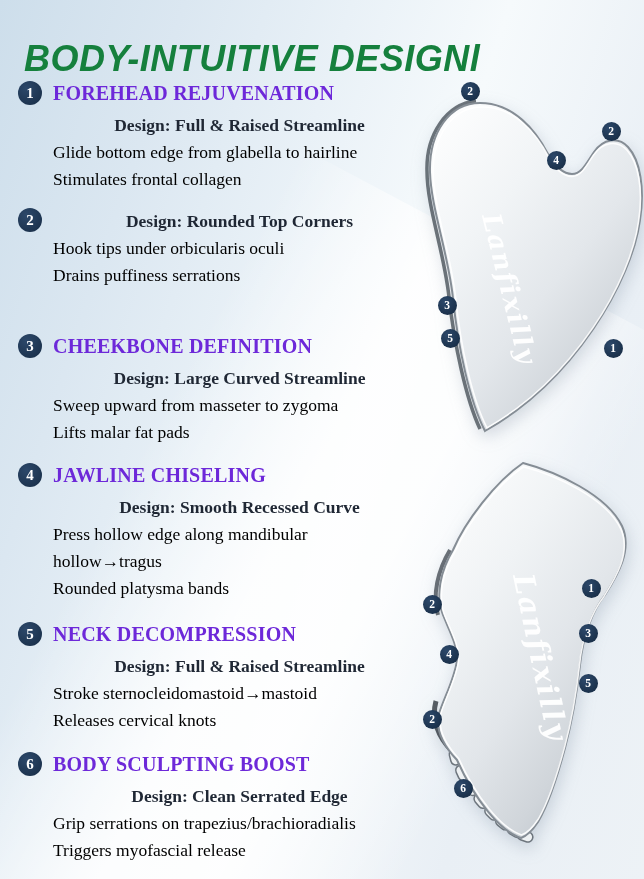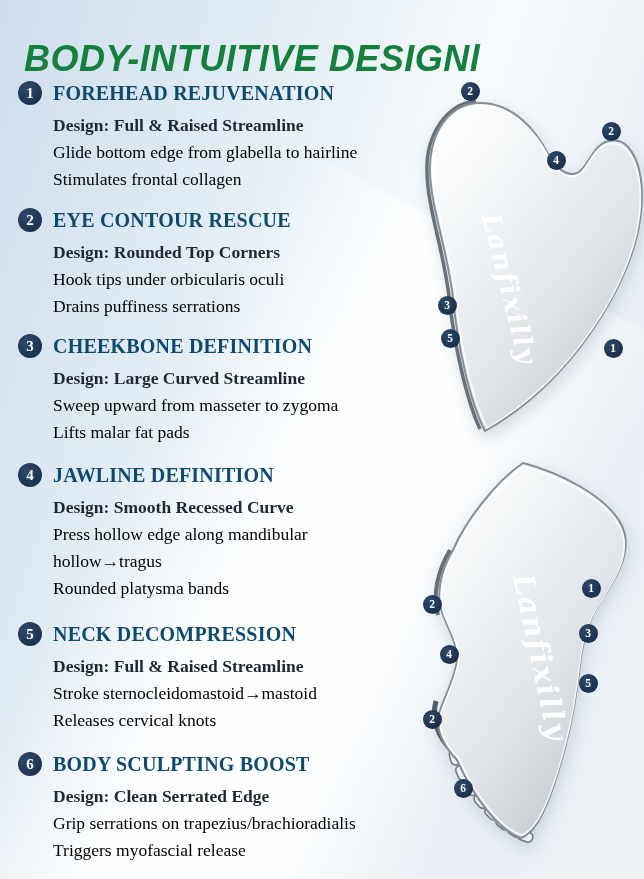--- a/index.html
+++ b/index.html
@@ -20,22 +20,22 @@
     white-space:nowrap;
   }
   .feature{position:absolute;left:18px;width:408px;display:flex;gap:11px;z-index:2;}
   .fbadge{
     flex:0 0 24px;width:24px;height:24px;border-radius:50%;
     background:radial-gradient(circle at 35% 30%,#2c486a,#172c45);
     color:#fff;display:flex;align-items:center;justify-content:center;
     font-weight:700;font-size:15px;margin-top:0;
   }
   .ftext{flex:1;}
-  .fheading{margin:0 0 7px;font-size:20px;font-weight:700;color:#0c4a6e;letter-spacing:.2px;line-height:24px;}
-  .fdesign{font-weight:700;color:#1f2734;font-size:17.5px;line-height:27px;}
+  .fheading{margin:0 0 7px;font-size:20px;font-weight:700;color:#6d28d9;letter-spacing:.2px;line-height:24px;}
+  .fdesign{font-weight:700;color:#1f2734;font-size:17.5px;line-height:27px;text-align:center;}
   .fline{color:#000000;font-size:17.5px;line-height:27px;}
   .tool-svg{position:absolute;z-index:1;filter:drop-shadow(2px 6px 8px rgba(110,130,150,.28));}
   .pbadge{
     position:absolute;width:19px;height:19px;margin:-9.5px 0 0 -9.5px;border-radius:50%;
     background:radial-gradient(circle at 35% 30%,#2c486a,#14283f);
     color:#fff;font-size:11.5px;font-weight:700;z-index:3;
     display:flex;align-items:center;justify-content:center;
     font-family:"Liberation Serif","DejaVu Serif",serif;
   }
   .brand-text{
@@ -62,21 +62,20 @@
     <div class="fline">Stimulates frontal collagen</div>
     <div class="fline"></div>
   </div>
 </section>
 
 <section class="feature" style="top:208px">
   <div class="fbadge">
       <span>2</span>
     </div>
   <div class="ftext">
-    <h2 class="fheading">EYE CONTOUR RESCUE</h2>
     <div class="fdesign">Design: Rounded Top Corners</div>
     <div class="fline">Hook tips under orbicularis oculi</div>
     <div class="fline">Drains puffiness serrations</div>
     <div class="fline"></div>
   </div>
 </section>
 
 <section class="feature" style="top:334px">
   <div class="fbadge">
       <span>3</span>
@@ -88,21 +87,21 @@
     <div class="fline">Lifts malar fat pads</div>
     <div class="fline"></div>
   </div>
 </section>
 
 <section class="feature" style="top:463px">
   <div class="fbadge">
       <span>4</span>
     </div>
   <div class="ftext">
-    <h2 class="fheading">JAWLINE DEFINITION</h2>
+    <h2 class="fheading">JAWLINE CHISELING</h2>
     <div class="fdesign">Design: Smooth Recessed Curve</div>
     <div class="fline">Press hollow edge along mandibular</div>
     <div class="fline">hollow→tragus</div>
     <div class="fline">Rounded platysma bands</div>
   </div>
 </section>
 
 <section class="feature" style="top:622px">
   <div class="fbadge">
       <span>5</span>

